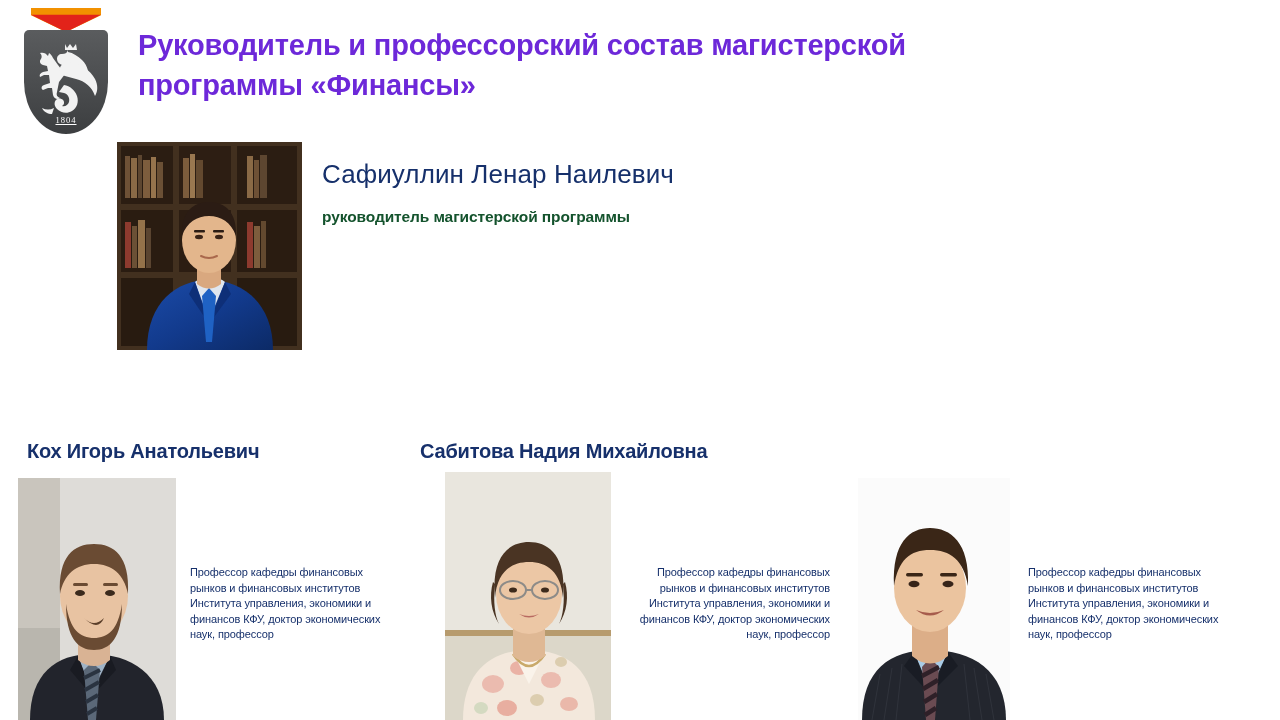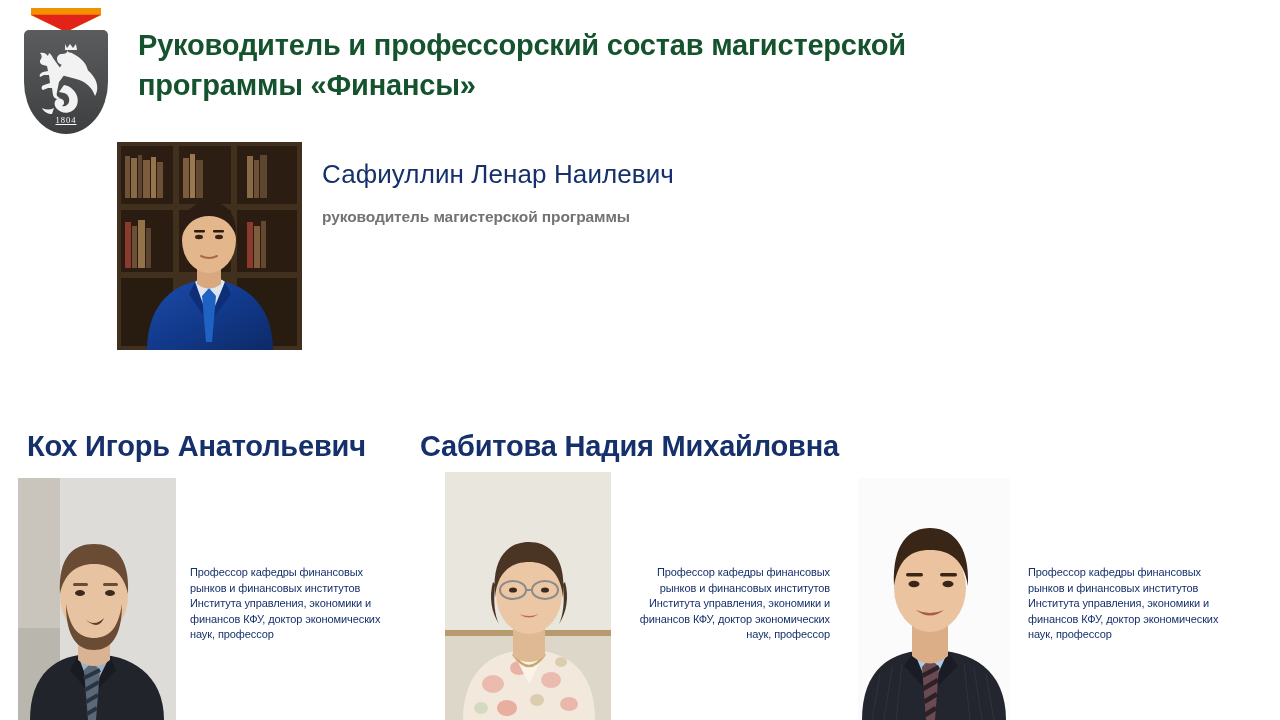--- a/index.html
+++ b/index.html
@@ -67,21 +67,21 @@
     text-decoration: underline;
   }
 
   .page-title {
     position: absolute;
     left: 138px; top: 25px;
     width: 820px;
     font-size: 29px;
     font-weight: bold;
     line-height: 1.38;
-    color: #14532d;
+    color: #6d28d9;
     letter-spacing: -0.2px;
   }
 
   
   .lead {
     position: absolute;
     left: 0; top: 138px;
     width: 1280px; height: 230px;
   }
   .lead-photo {
@@ -102,21 +102,21 @@
     font-size: 26px;
     font-weight: normal;
     color: #16306b;
     line-height: 1.1;
     margin-bottom: 19px;
     letter-spacing: 0.1px;
   }
   .lead-role {
     font-size: 15.5px;
     font-weight: bold;
-    color: #737373;
+    color: #14532d;
     margin-bottom: 13px;
     letter-spacing: -0.1px;
   }
   .lead-desc {
     font-size: 15px;
     line-height: 1.52;
     color: #16306b;
     width: 890px;
     letter-spacing: -0.25px;
   }
@@ -127,22 +127,22 @@
     left: 0; top: 420px;
     width: 1280px; height: 300px;
   }
   .prof {
     position: absolute;
     top: 0;
     height: 300px;
   }
   .prof-name {
     position: absolute;
-    top: 10px;
-    font-size: 29px;
+    top: 20px;
+    font-size: 20px;
     font-weight: bold;
     color: #16306b;
     white-space: nowrap;
     letter-spacing: -0.2px;
   }
   .prof-photo {
     position: absolute;
     overflow: hidden;
     background: #cfd2d4;
   }

